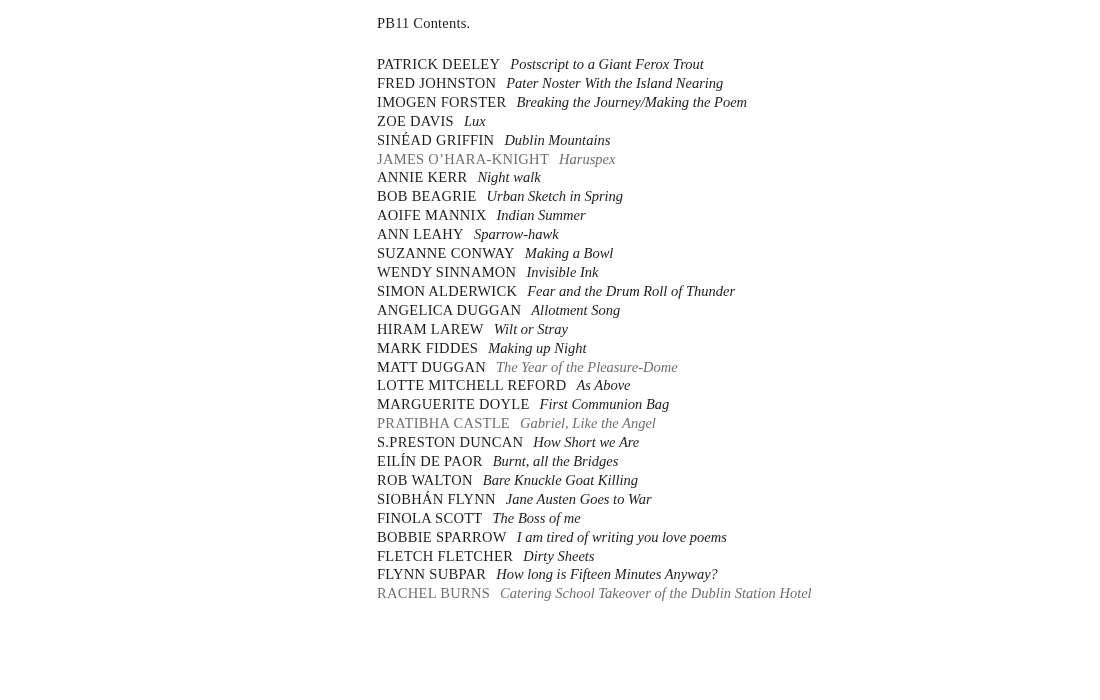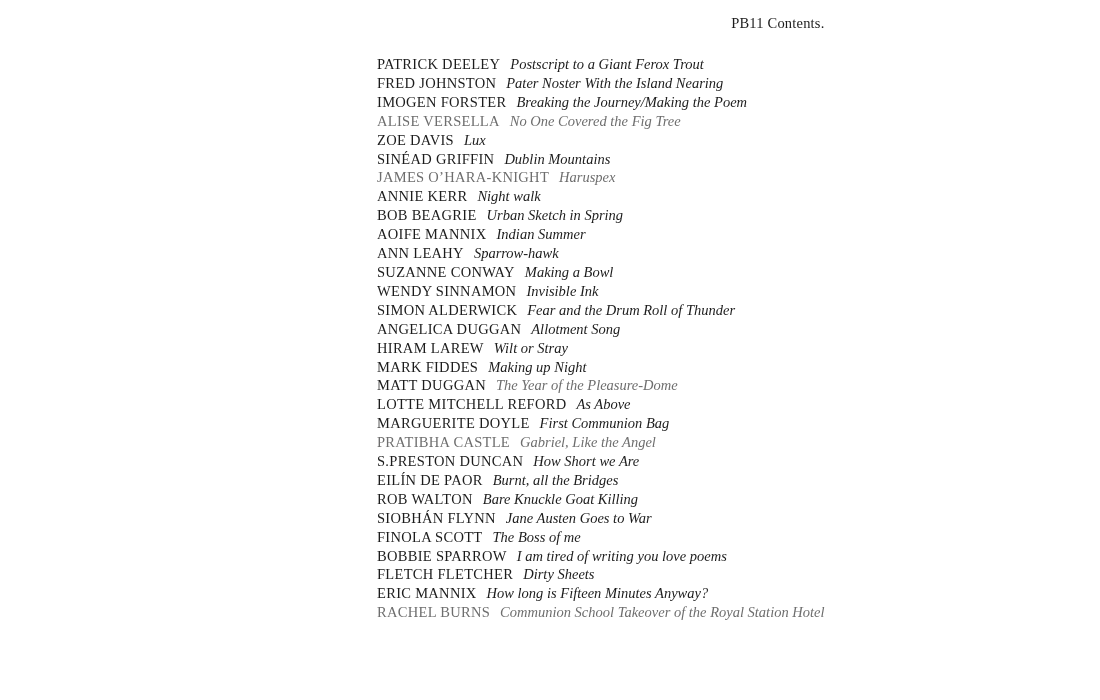--- a/index.html
+++ b/index.html
@@ -20,21 +20,20 @@
     left: 377px;
     top: 14px;
     white-space: nowrap;
   }
   .page-title {
     font-size: 14.5px;
     font-weight: normal;
     margin: 0;
     line-height: 19px;
     letter-spacing: 0.2px;
-    text-align: right;
   }
   .entries {
     margin-top: 22px;
   }
   .entry {
     height: 18.91px;
     line-height: 18.91px;
     font-size: 14.5px;
     font-family: Liberation Serif, serif;
   }
@@ -61,23 +60,20 @@
     </div>
 
     <div class="entry">
       <span class="author">FRED JOHNSTON</span><span class="title">Pater Noster With the Island Nearing</span>
     </div>
 
     <div class="entry">
       <span class="author">IMOGEN FORSTER</span><span class="title">Breaking the Journey/Making the Poem</span>
     </div>
 
-    <div class="entry">
-      <span class="author muted">ALISE VERSELLA</span><span class="title muted">No One Covered the Fig Tree</span>
-    </div>
 
 
     <div class="entry">
       <span class="author">ZOE DAVIS</span><span class="title">Lux</span>
     </div>
 
     <div class="entry">
       <span class="author">SINÉAD GRIFFIN</span><span class="title">Dublin Mountains</span>
     </div>
 
@@ -164,23 +160,23 @@
 
     <div class="entry">
       <span class="author">BOBBIE SPARROW</span><span class="title">I am tired of writing you love poems</span>
     </div>
 
     <div class="entry">
       <span class="author">FLETCH FLETCHER</span><span class="title">Dirty Sheets</span>
     </div>
 
     <div class="entry">
-      <span class="author">ERIC MANNIX</span><span class="title">How long is Fifteen Minutes Anyway?</span>
+      <span class="author">FLYNN SUBPAR</span><span class="title">How long is Fifteen Minutes Anyway?</span>
     </div>
 
 
     <div class="entry">
-      <span class="author muted">RACHEL BURNS</span><span class="title muted">Communion School Takeover of the Royal Station Hotel</span>
+      <span class="author muted">RACHEL BURNS</span><span class="title muted">Catering School Takeover of the Dublin Station Hotel</span>
     </div>
 
   </div>
 
 </main>
 
 </body></html>

